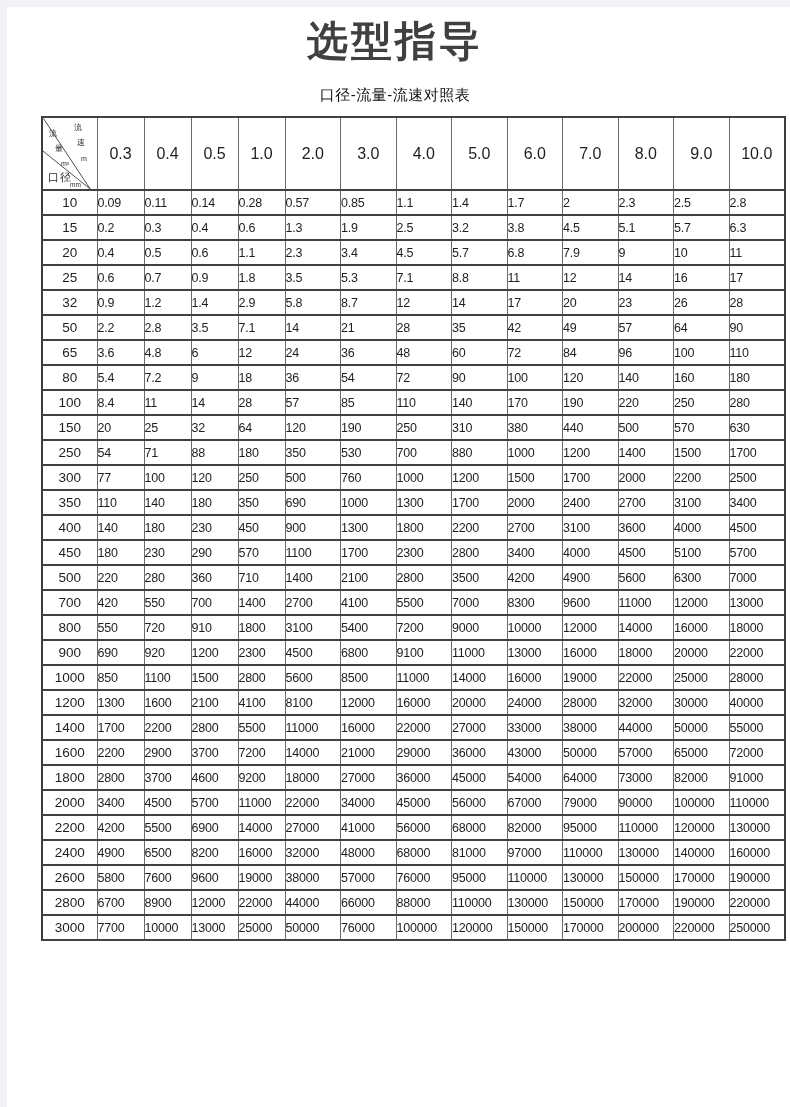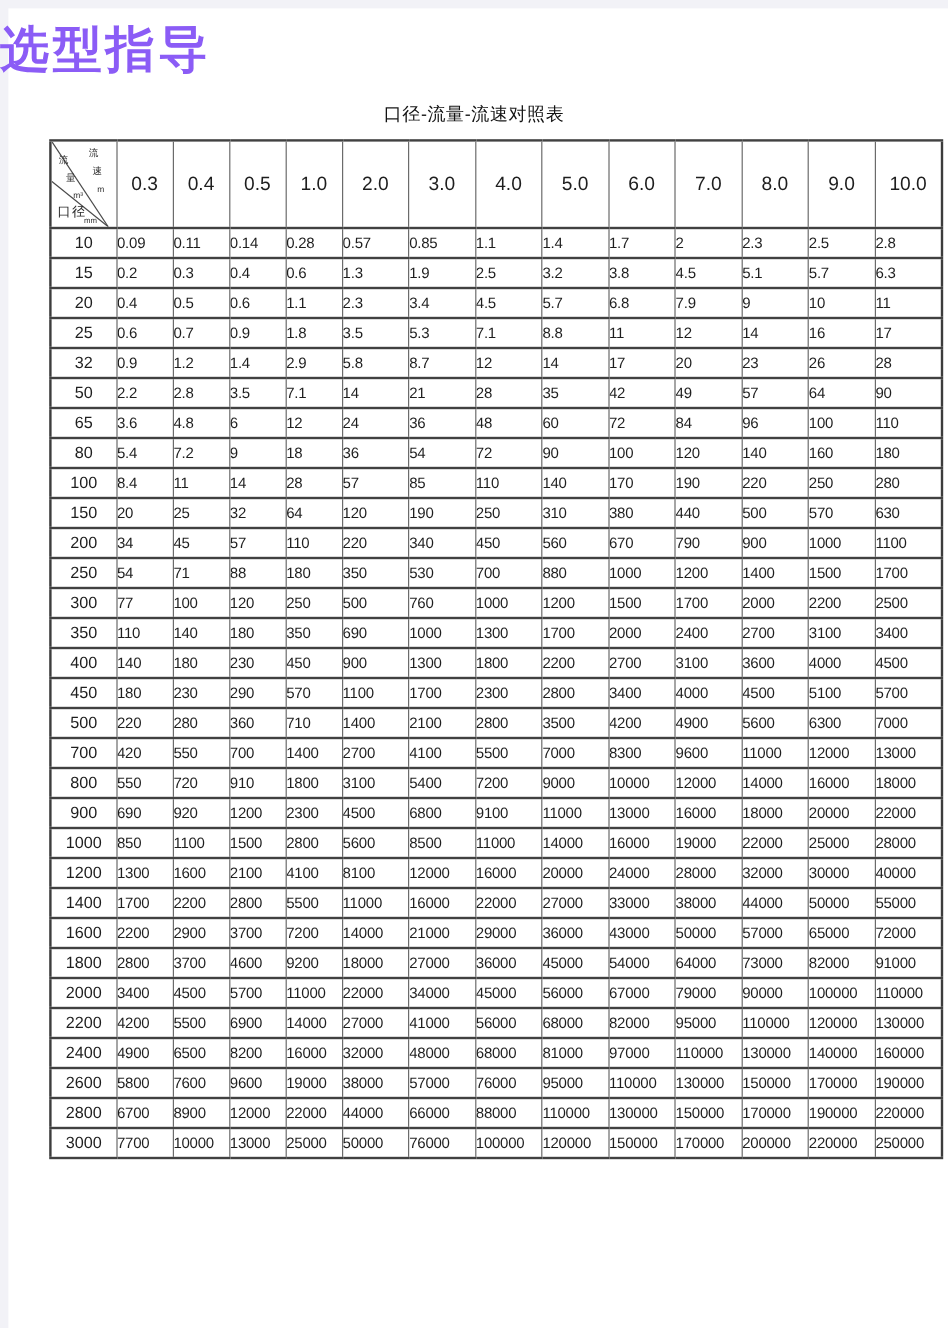--- a/index.html
+++ b/index.html
@@ -23,25 +23,25 @@
   .edge-left {
     position: absolute; left: 0; top: 0;
     width: 7px; height: 100%;
     background: #f2f2f7;
   }
   .page-title {
     position: absolute;
     left: 0; top: 14px;
     width: 100%;
     margin: 0;
-    text-align: left;
+    text-align: center;
     font-size: 41px;
     font-weight: bold;
     letter-spacing: 3px;
-    color: #8b5cf6;
+    color: #404040;
   }
   .table-caption {
     position: absolute;
     left: 0; top: 86px;
     width: 100%;
     text-align: center;
     font-size: 15px;
     font-weight: normal;
     color: #121212;
     letter-spacing: 0.5px;
@@ -333,36 +333,20 @@
           <td class="flow-cell">190</td>
           <td class="flow-cell">250</td>
           <td class="flow-cell">310</td>
           <td class="flow-cell">380</td>
           <td class="flow-cell">440</td>
           <td class="flow-cell">500</td>
           <td class="flow-cell">570</td>
           <td class="flow-cell">630</td>
         </tr>
         <tr class="data-row">
-          <td class="diameter-cell">200</td>
-          <td class="flow-cell">34</td>
-          <td class="flow-cell">45</td>
-          <td class="flow-cell">57</td>
-          <td class="flow-cell">110</td>
-          <td class="flow-cell">220</td>
-          <td class="flow-cell">340</td>
-          <td class="flow-cell">450</td>
-          <td class="flow-cell">560</td>
-          <td class="flow-cell">670</td>
-          <td class="flow-cell">790</td>
-          <td class="flow-cell">900</td>
-          <td class="flow-cell">1000</td>
-          <td class="flow-cell">1100</td>
-        </tr>
-        <tr class="data-row">
           <td class="diameter-cell">250</td>
           <td class="flow-cell">54</td>
           <td class="flow-cell">71</td>
           <td class="flow-cell">88</td>
           <td class="flow-cell">180</td>
           <td class="flow-cell">350</td>
           <td class="flow-cell">530</td>
           <td class="flow-cell">700</td>
           <td class="flow-cell">880</td>
           <td class="flow-cell">1000</td>

